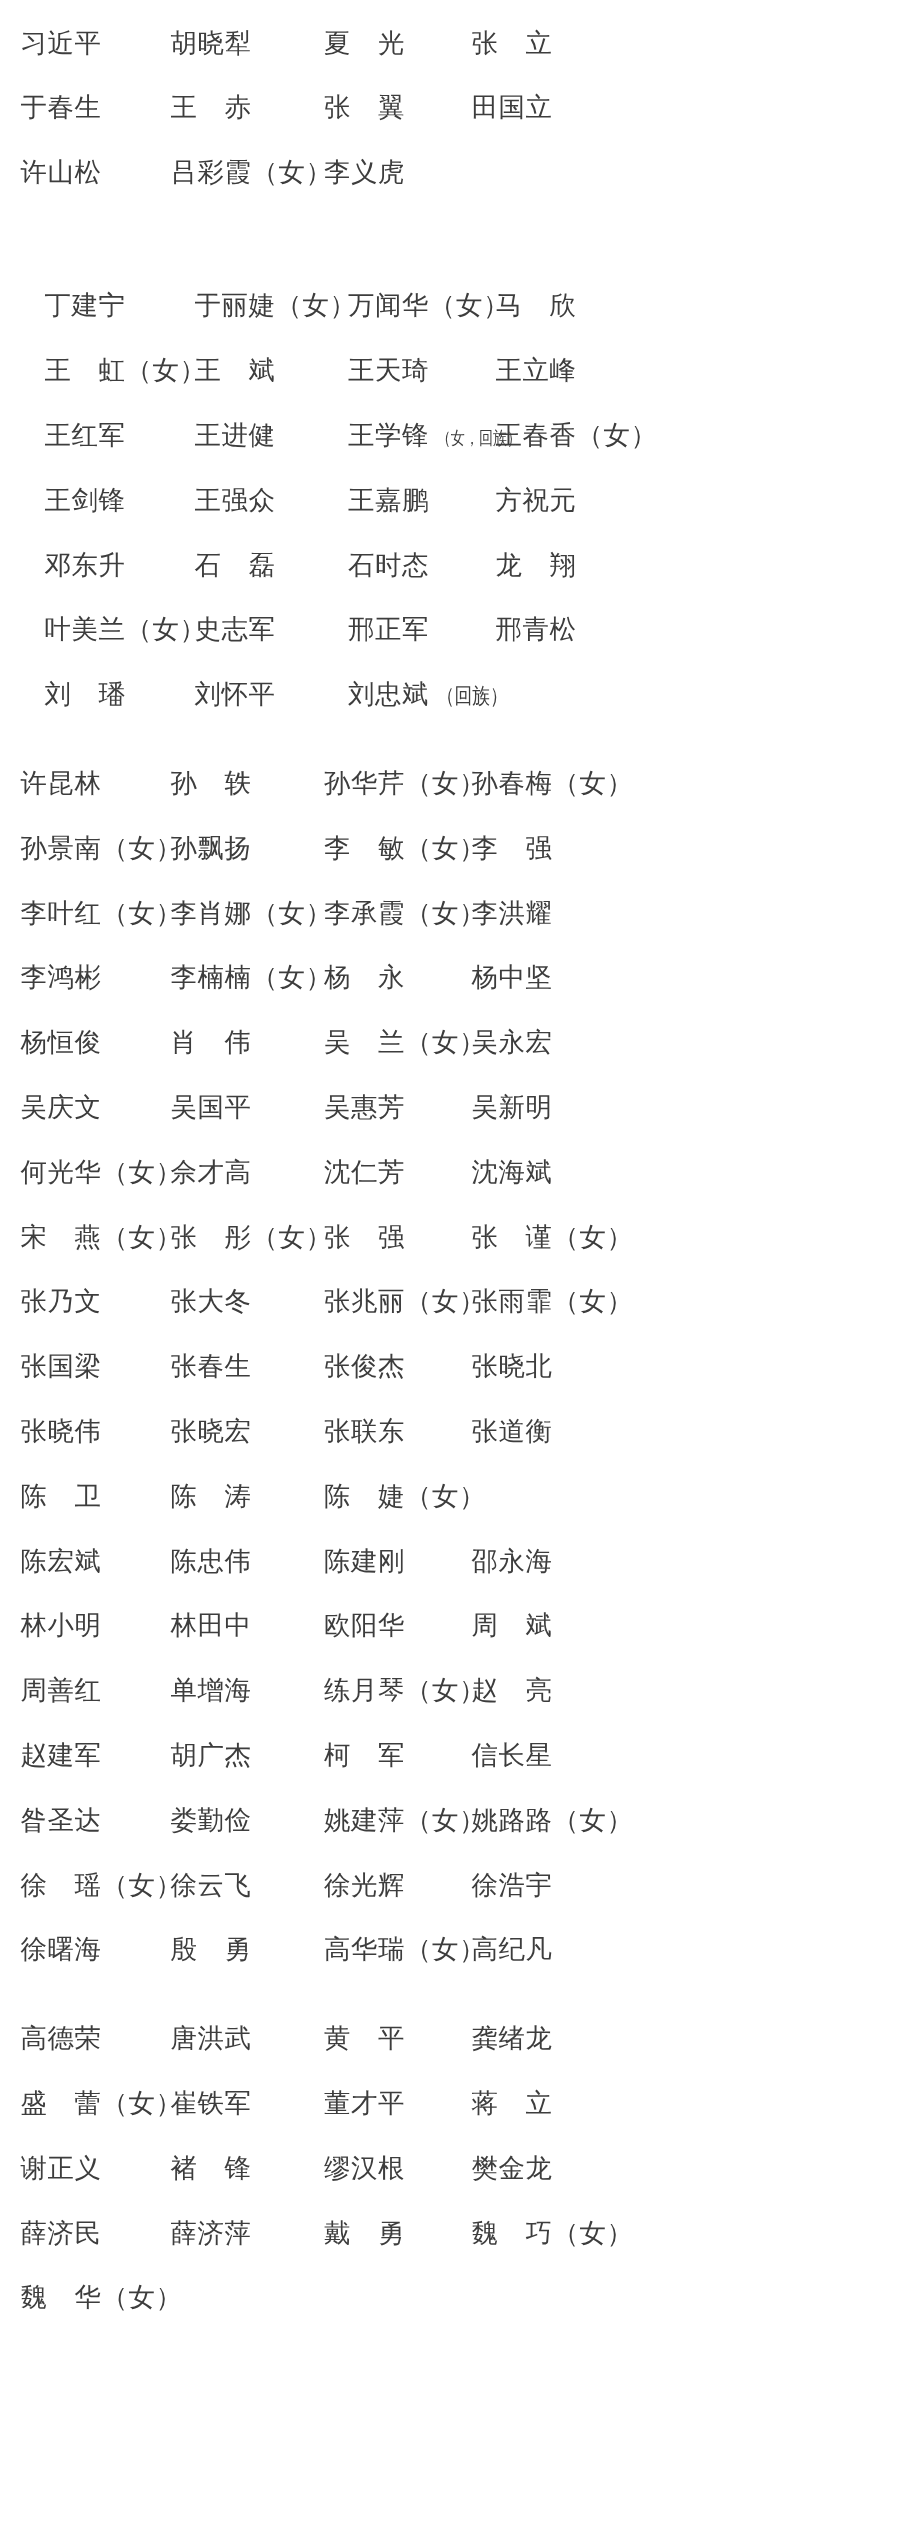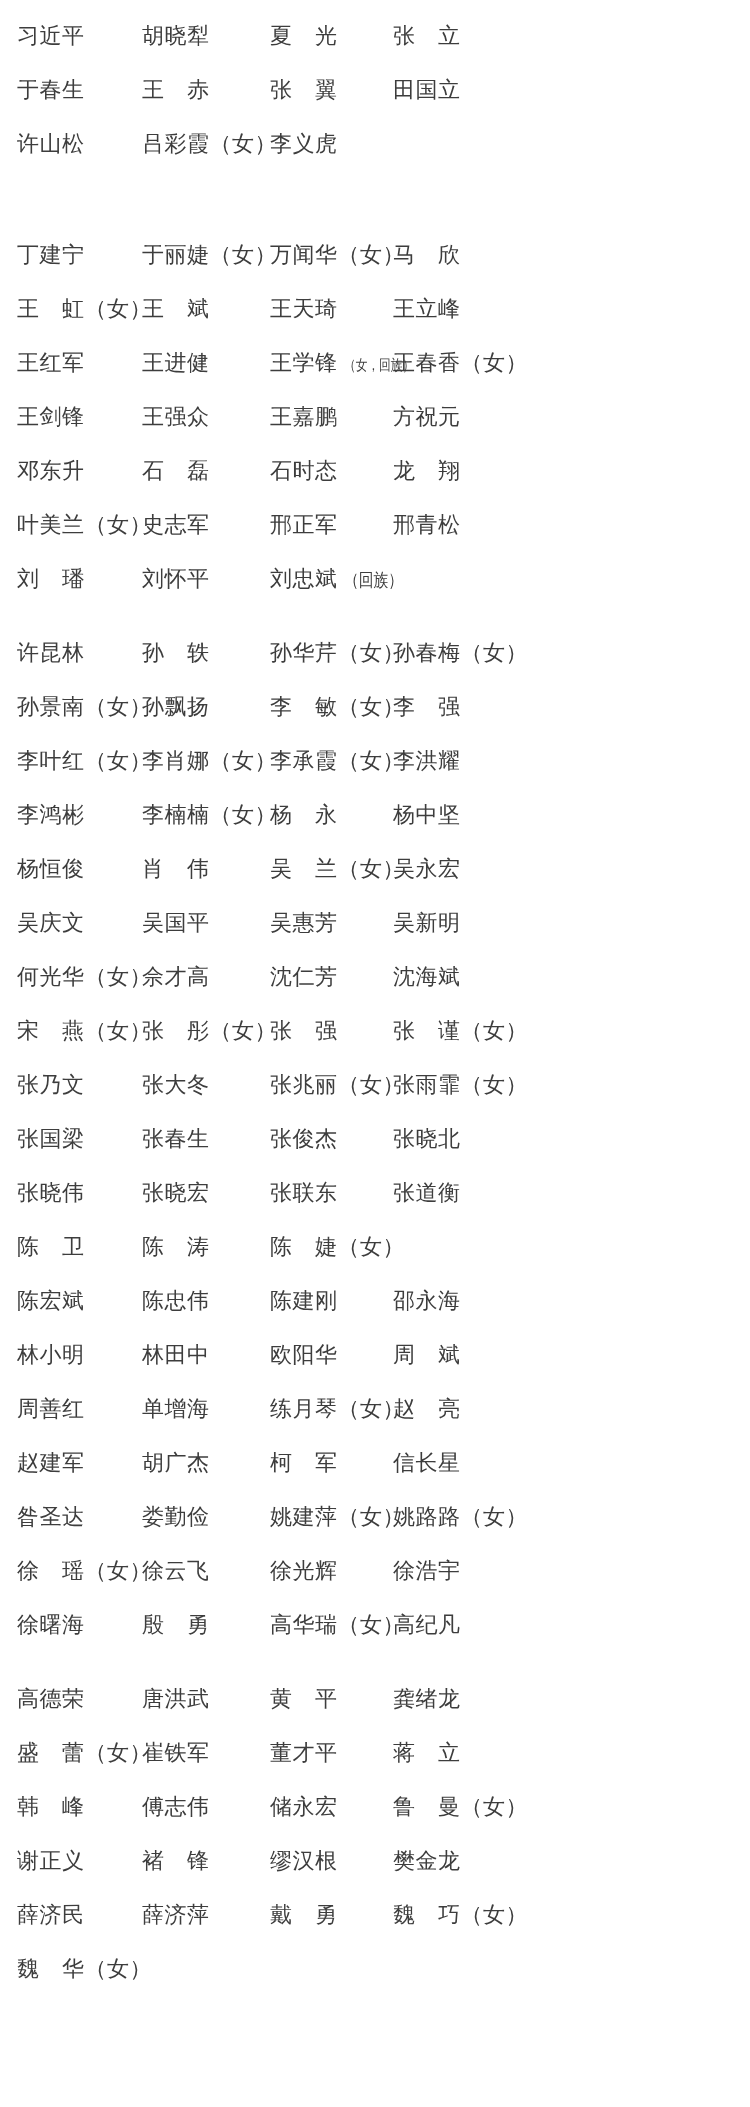--- a/index.html
+++ b/index.html
@@ -12,21 +12,21 @@
     height: 2107px;
     overflow: hidden;
     font-family: "Liberation Serif", "DejaVu Serif", serif;
     color: #3d3d3d;
   }
   #name-list {
     padding-top: 9px;
     width: 750px;
   }
   .section { width: 638px; }
-  #name-list .section:nth-child(2) { margin-top: 57px; }
+  #name-list .section:nth-child(2) { margin-top: 57px; margin-left: 20px; }
   #name-list .section:nth-child(3) { margin-top: 20px; }
   #name-list .section:nth-child(4) { margin-top: 20px; }
   .row {
     display: grid;
     grid-template-columns: 125px 128px 123px auto;
     height: 54px;
     align-items: center;
     padding-left: 17px;
     box-sizing: border-box;
   }
@@ -245,26 +245,20 @@
         <span class="cell">黄　平</span>
         <span class="cell">龚绪龙</span>
       </div>
       <div class="row">
         <span class="cell">盛　蕾（女）</span>
         <span class="cell">崔铁军</span>
         <span class="cell">董才平</span>
         <span class="cell">蒋　立</span>
       </div>
       <div class="row">
-        <span class="cell">韩　峰</span>
-        <span class="cell">傅志伟</span>
-        <span class="cell">储永宏</span>
-        <span class="cell">鲁　曼（女）</span>
-      </div>
-      <div class="row">
         <span class="cell">谢正义</span>
         <span class="cell">褚　锋</span>
         <span class="cell">缪汉根</span>
         <span class="cell">樊金龙</span>
       </div>
       <div class="row">
         <span class="cell">薛济民</span>
         <span class="cell">薛济萍</span>
         <span class="cell">戴　勇</span>
         <span class="cell">魏　巧（女）</span>

